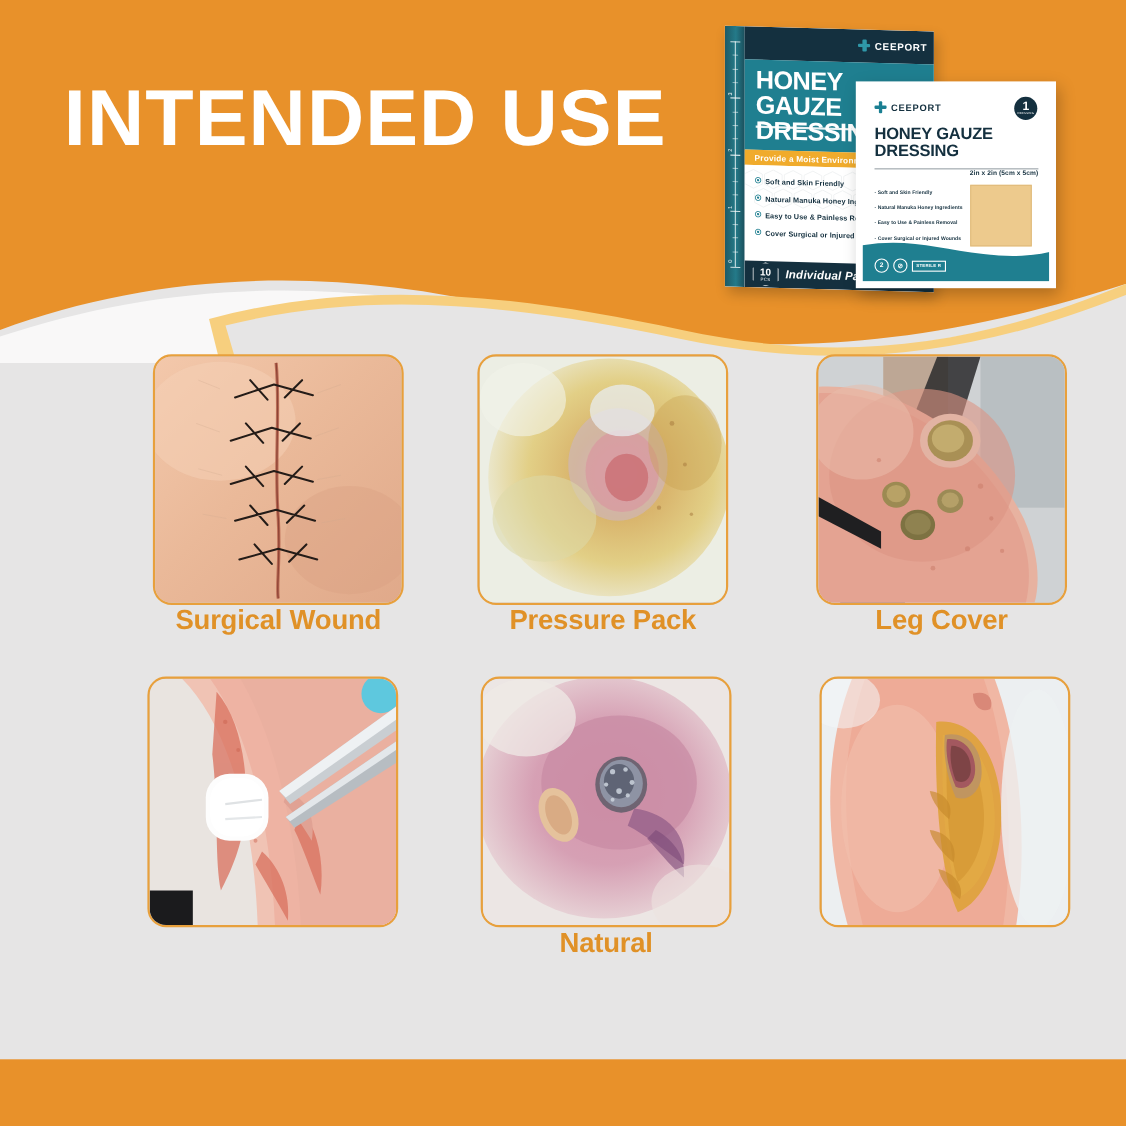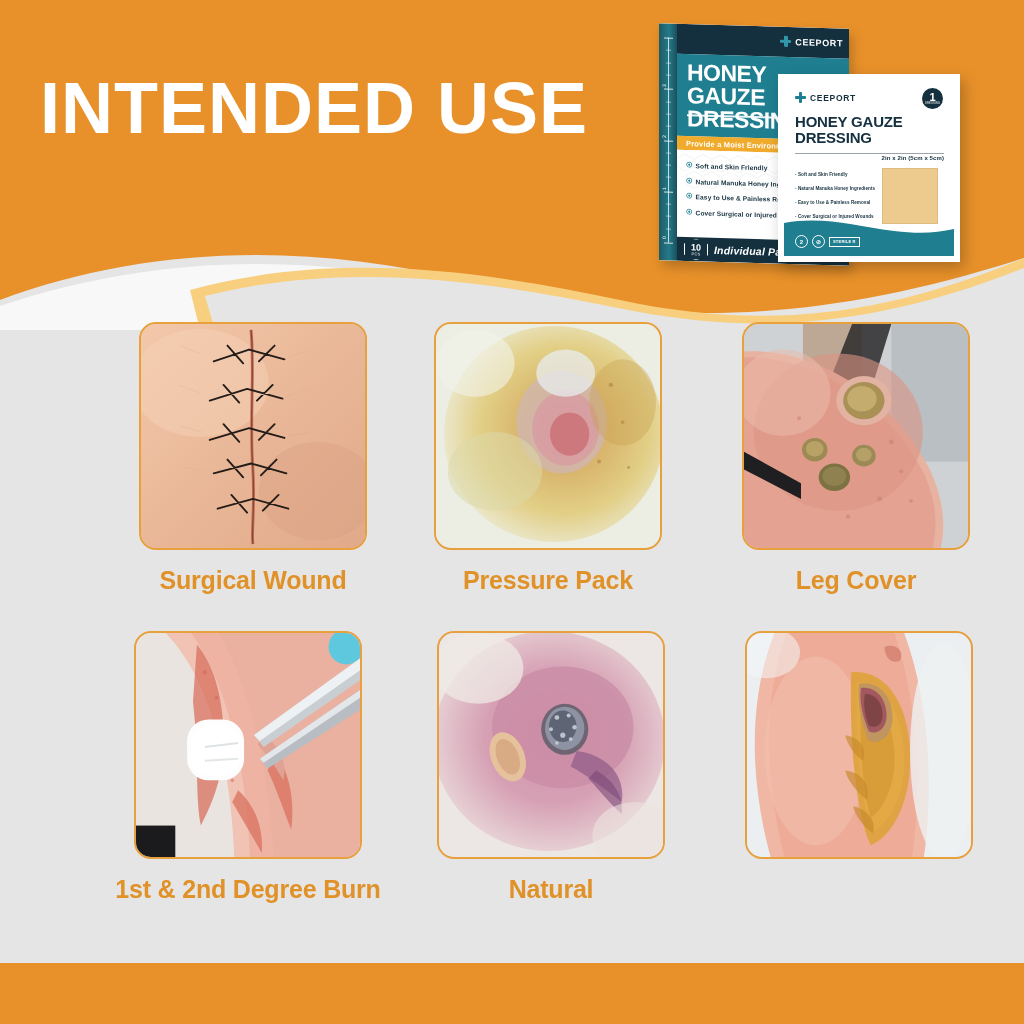--- a/index.html
+++ b/index.html
@@ -33,21 +33,21 @@
   .wave-svg {
     position: absolute;
     left: 0; top: 0;
     width: 1024px;
     height: 330px;
     display: block;
   }
 
   .page-title {
     position: absolute;
-    left: 40px;
+    left: 58px;
     top: 72px;
     font-size: 72px;
     font-weight: bold;
     color: #ffffff;
     letter-spacing: 1px;
     line-height: 1;
     white-space: nowrap;
     font-family: "Liberation Sans", sans-serif;
   }
 
@@ -419,21 +419,21 @@
     position: relative;
     background: #d8cfc8;
     box-sizing: border-box;
   }
   .card-img {
     position: absolute;
     inset: 0;
     display: block;
   }
   .caption {
-    margin-top: 16px;
+    margin-top: 0;
     font-size: 25px;
     font-weight: bold;
     color: #e09127;
     white-space: nowrap;
     text-align: center;
     letter-spacing: -0.2px;
   }
 
   
   .cell.c1 .card { margin-left: 10px; }
@@ -761,21 +761,20 @@
             </g>
             <g>
               <rect x="52" y="88" width="58" height="62" rx="22" fill="#fdfdfd"></rect>
               <rect x="56" y="92" width="50" height="54" rx="20" fill="#ffffff"></rect>
               <path d="M70,116 L104,112" stroke="#dfe2e4" stroke-width="2" fill="none"></path>
               <path d="M70,130 L104,128" stroke="#e4e7e9" stroke-width="2" fill="none"></path>
             </g>
             <rect x="0" y="196" width="40" height="32" fill="#1b1b1d"></rect>
           </svg>
         </div>
-        <div class="caption">1st &amp; 2nd Degree Burn</div>
       </div>
 
       <div class="cell r2c2">
         <div class="card">
           <svg class="card-img" viewBox="0 0 228 228" preserveAspectRatio="xMidYMid slice">
             <defs>
               <radialGradient id="bs" cx="52%" cy="48%" r="62%">
                 <stop offset="0%" stop-color="#d694ab"></stop>
                 <stop offset="48%" stop-color="#d6a0b4"></stop>
                 <stop offset="100%" stop-color="#ede4e2"></stop>

